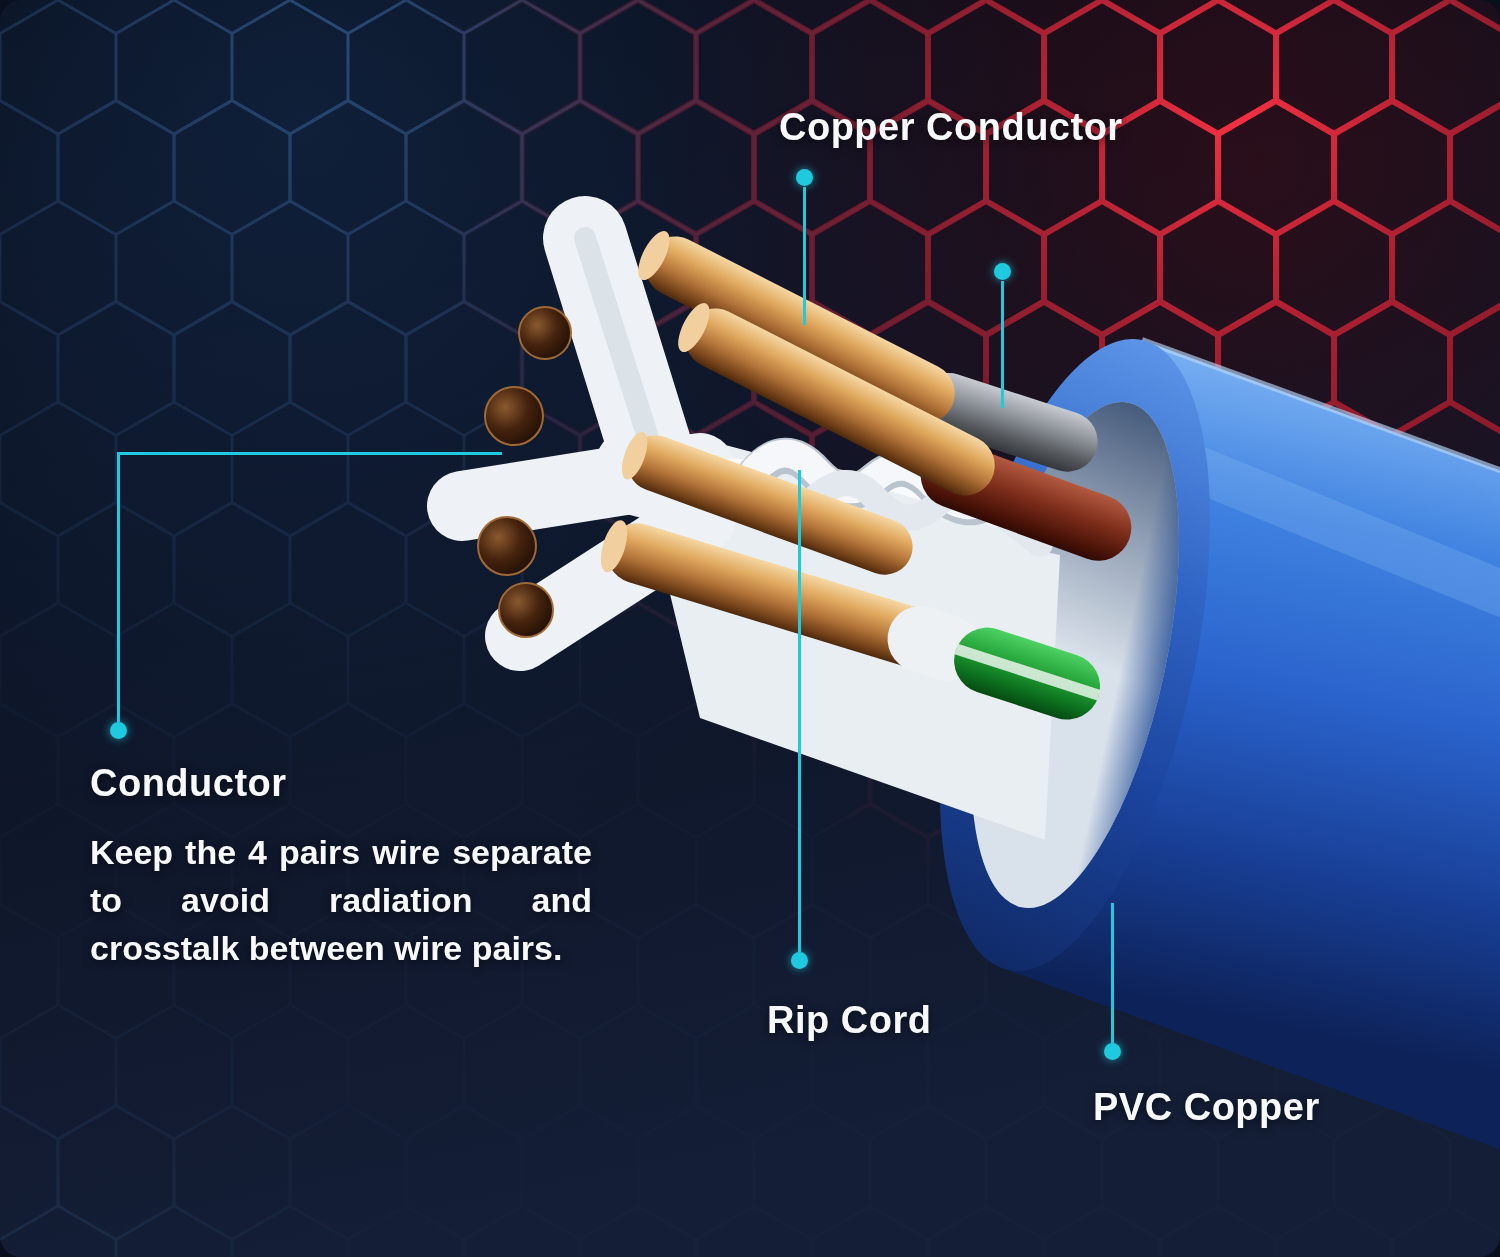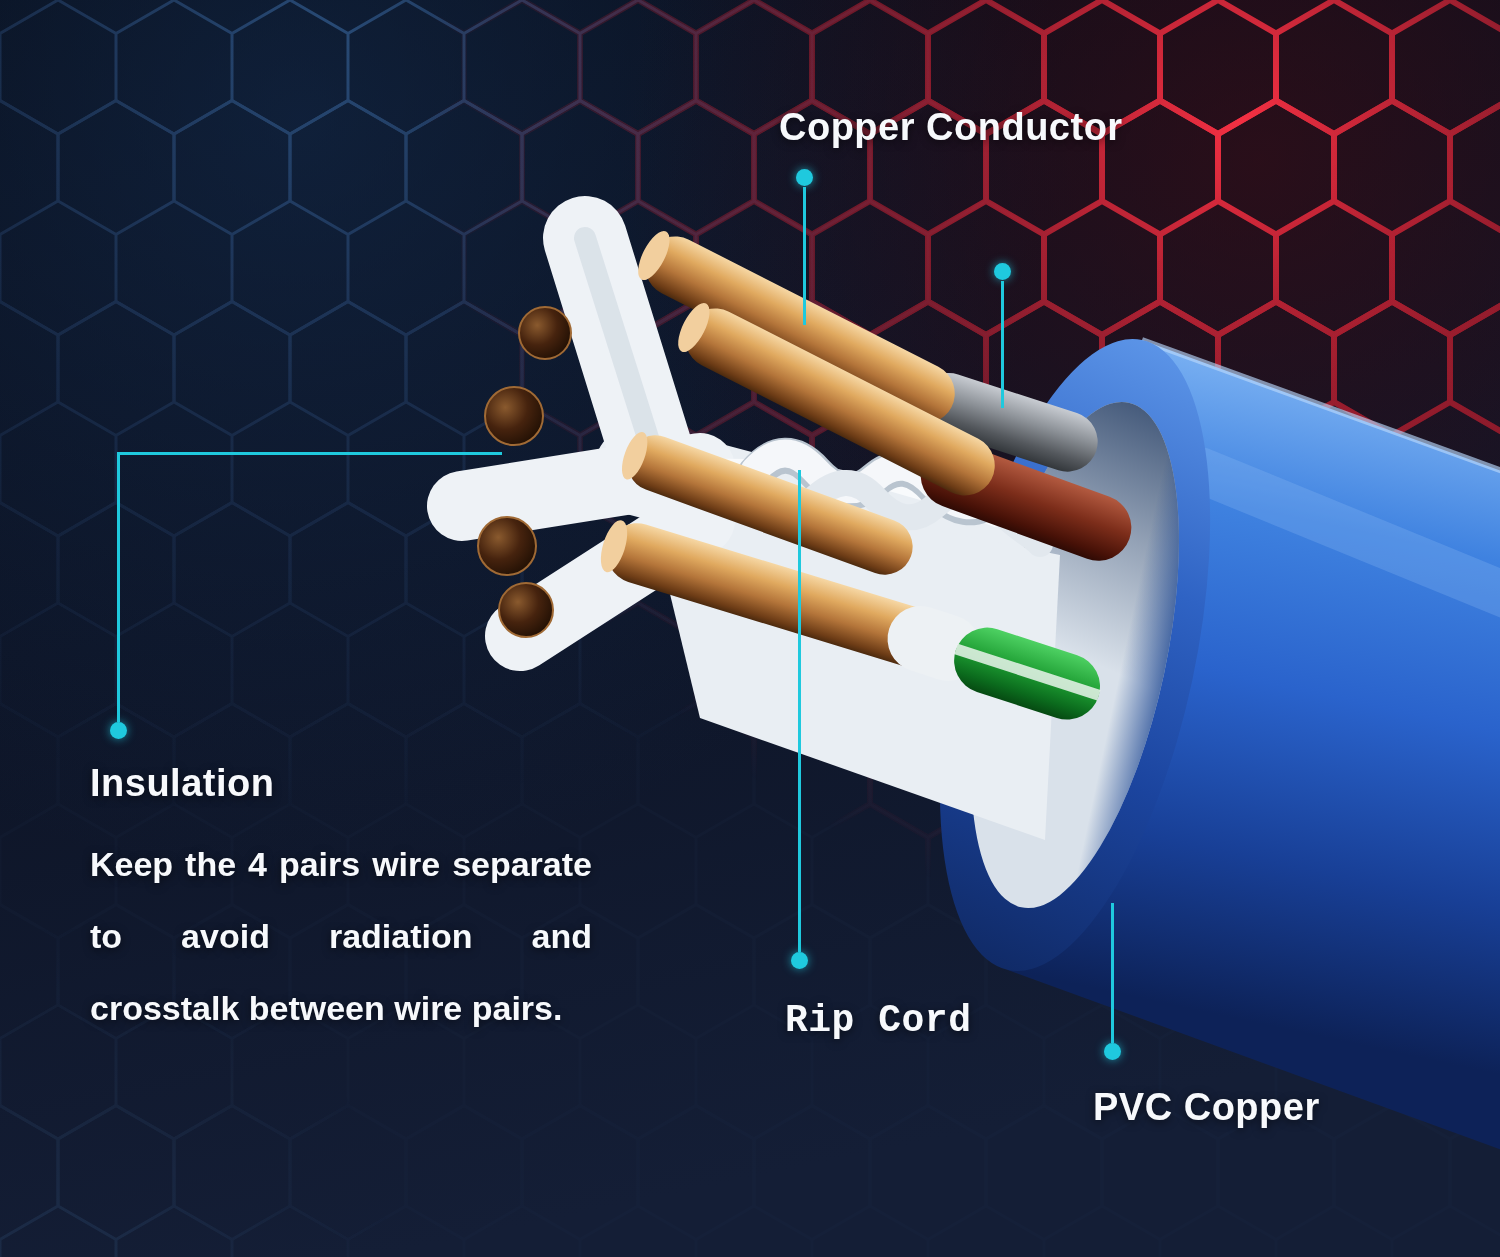--- a/index.html
+++ b/index.html
@@ -1,34 +1,35 @@
 <!DOCTYPE html>
 <html style="--accent: #1fc9de; --text: #f7f9fc; --hex-red: #e8293c; --hex-blue: #3c6ea8; --cable-blue: #2e6fd6; --copper: #d89a55; --green-wire: #1e9e33; --background: #0a0f1d;"><head>
 <meta charset="utf-8">
 <style>
   html,body{margin:0;padding:0;background:#0a0f1d;}
   .stage{
     position:relative;width:1500px;height:1257px;overflow:hidden;
     font-family:"Liberation Sans","DejaVu Sans",sans-serif;
     background:#0a0f1d;
+    border-radius:21px;
   }
   .stage svg{position:absolute;left:0;top:0;}
   .callout-label{
     position:absolute;color:var(--text,#f7f9fc);font-weight:700;
     font-size:38px;letter-spacing:.5px;white-space:nowrap;
     text-shadow:0 2px 8px rgba(0,0,0,.55);
   }
   .callout-title{
     position:absolute;color:var(--text,#f7f9fc);font-weight:700;
     font-size:38px;letter-spacing:.5px;
     text-shadow:0 2px 8px rgba(0,0,0,.55);
   }
   .callout-desc{
     position:absolute;color:var(--text,#f7f9fc);font-weight:600;
-    font-size:34px;line-height:72px;width:502px;text-align:justify;
+    font-size:34px;line-height:48px;width:502px;text-align:justify;
     text-shadow:0 2px 8px rgba(0,0,0,.55);
   }
   .cdot{
     position:absolute;width:17px;height:17px;border-radius:50%;
     background:var(--accent,#1fc9de);box-shadow:0 0 10px rgba(31,201,222,.7);
   }
   .cline{position:absolute;background:var(--accent,#1fc9de);}
   .cline.v{width:3px;}
   .cline.h{height:3px;}
 </style>
@@ -228,24 +229,24 @@
   <div class="callout-label" style="left:779px;top:106px;">Copper Conductor</div>
   <div class="cdot" style="left:796px;top:169px;"></div>
   <div class="cline v" style="left:803px;top:187px;height:138px;"></div>
 
   <div class="cdot" style="left:994px;top:263px;"></div>
   <div class="cline v" style="left:1001px;top:281px;height:127px;"></div>
 
   <div class="cline h" style="left:117px;top:452px;width:385px;"></div>
   <div class="cline v" style="left:117px;top:452px;height:270px;"></div>
   <div class="cdot" style="left:110px;top:722px;"></div>
-  <div class="callout-title" style="left:90px;top:762px;">Insulation</div>
+  <div class="callout-title" style="left:90px;top:762px;">Conductor</div>
   <div class="callout-desc" style="left:90px;top:828px;">Keep the 4 pairs wire separate to avoid radiation and crosstalk between wire pairs.</div>
 
   <div class="cline v" style="left:798px;top:470px;height:482px;"></div>
   <div class="cdot" style="left:791px;top:952px;"></div>
-  <div class="callout-label" style="left:785px;top:999px;font-family:Liberation Mono, monospace;">Rip Cord</div>
+  <div class="callout-label" style="left:767px;top:999px;">Rip Cord</div>
 
   <div class="cline v" style="left:1111px;top:903px;height:140px;"></div>
   <div class="cdot" style="left:1104px;top:1043px;"></div>
   <div class="callout-label" style="left:1093px;top:1086px;">PVC Copper</div>
 
 </div>
 
 </body></html>

